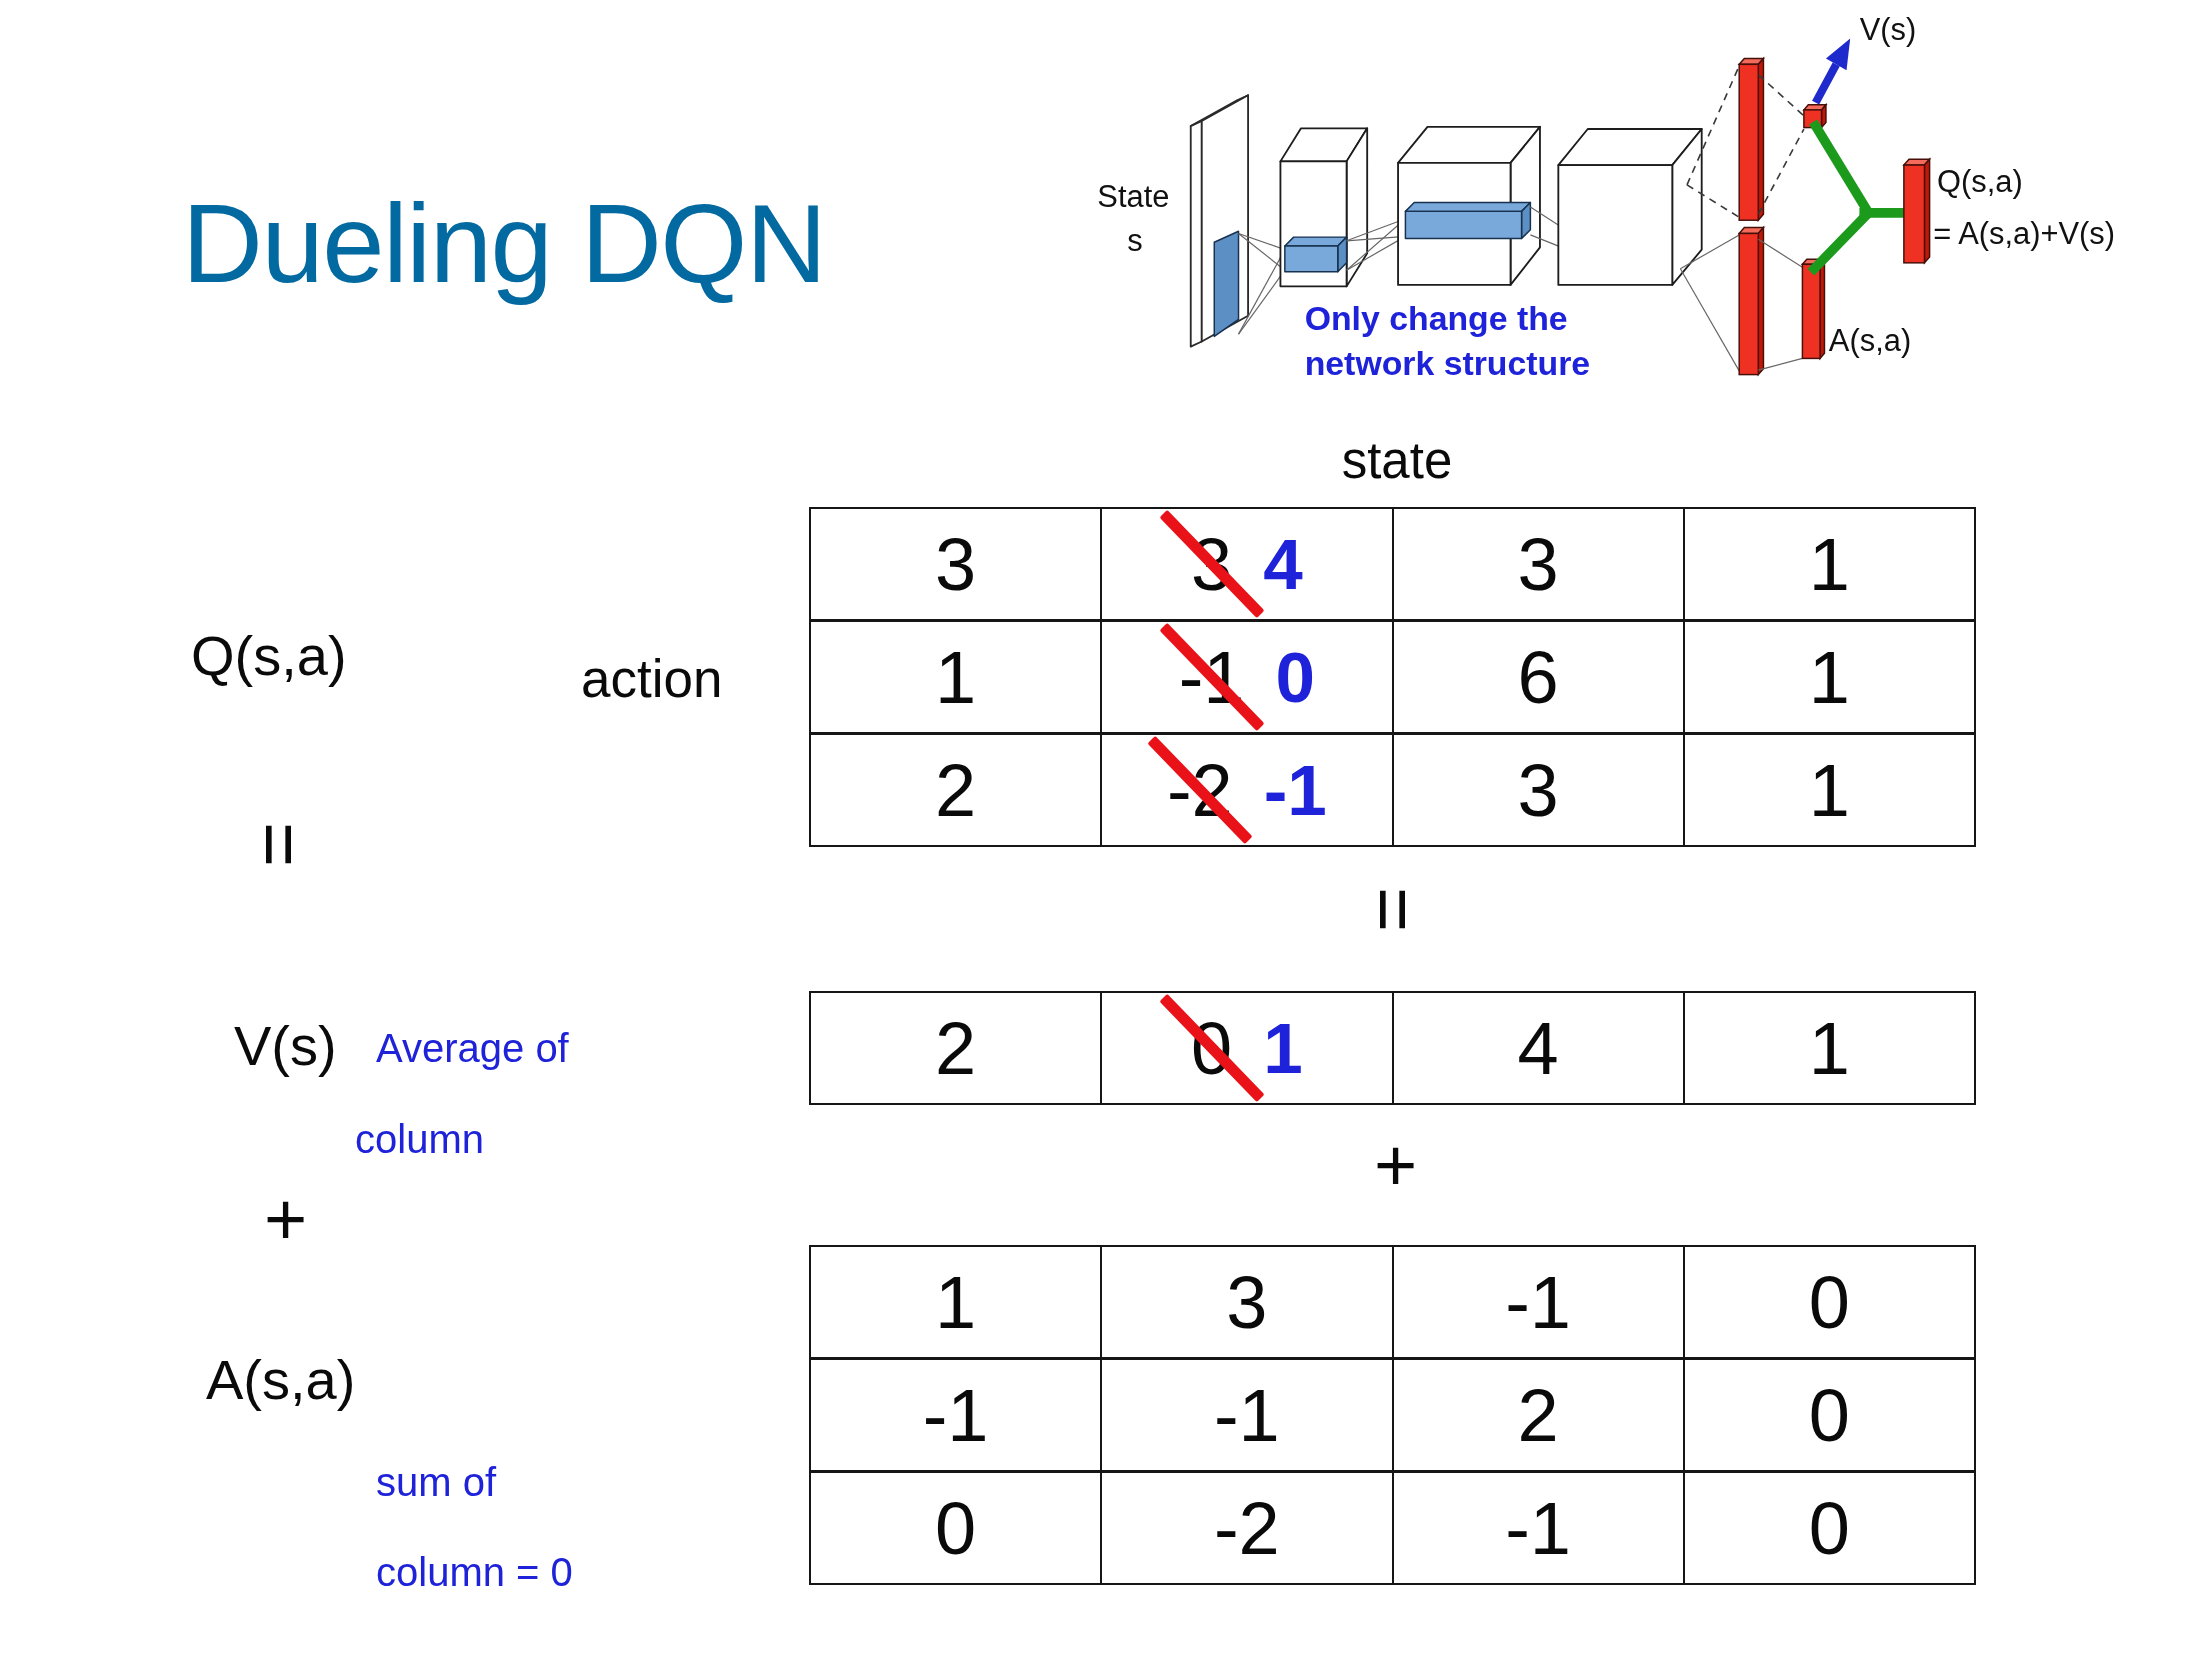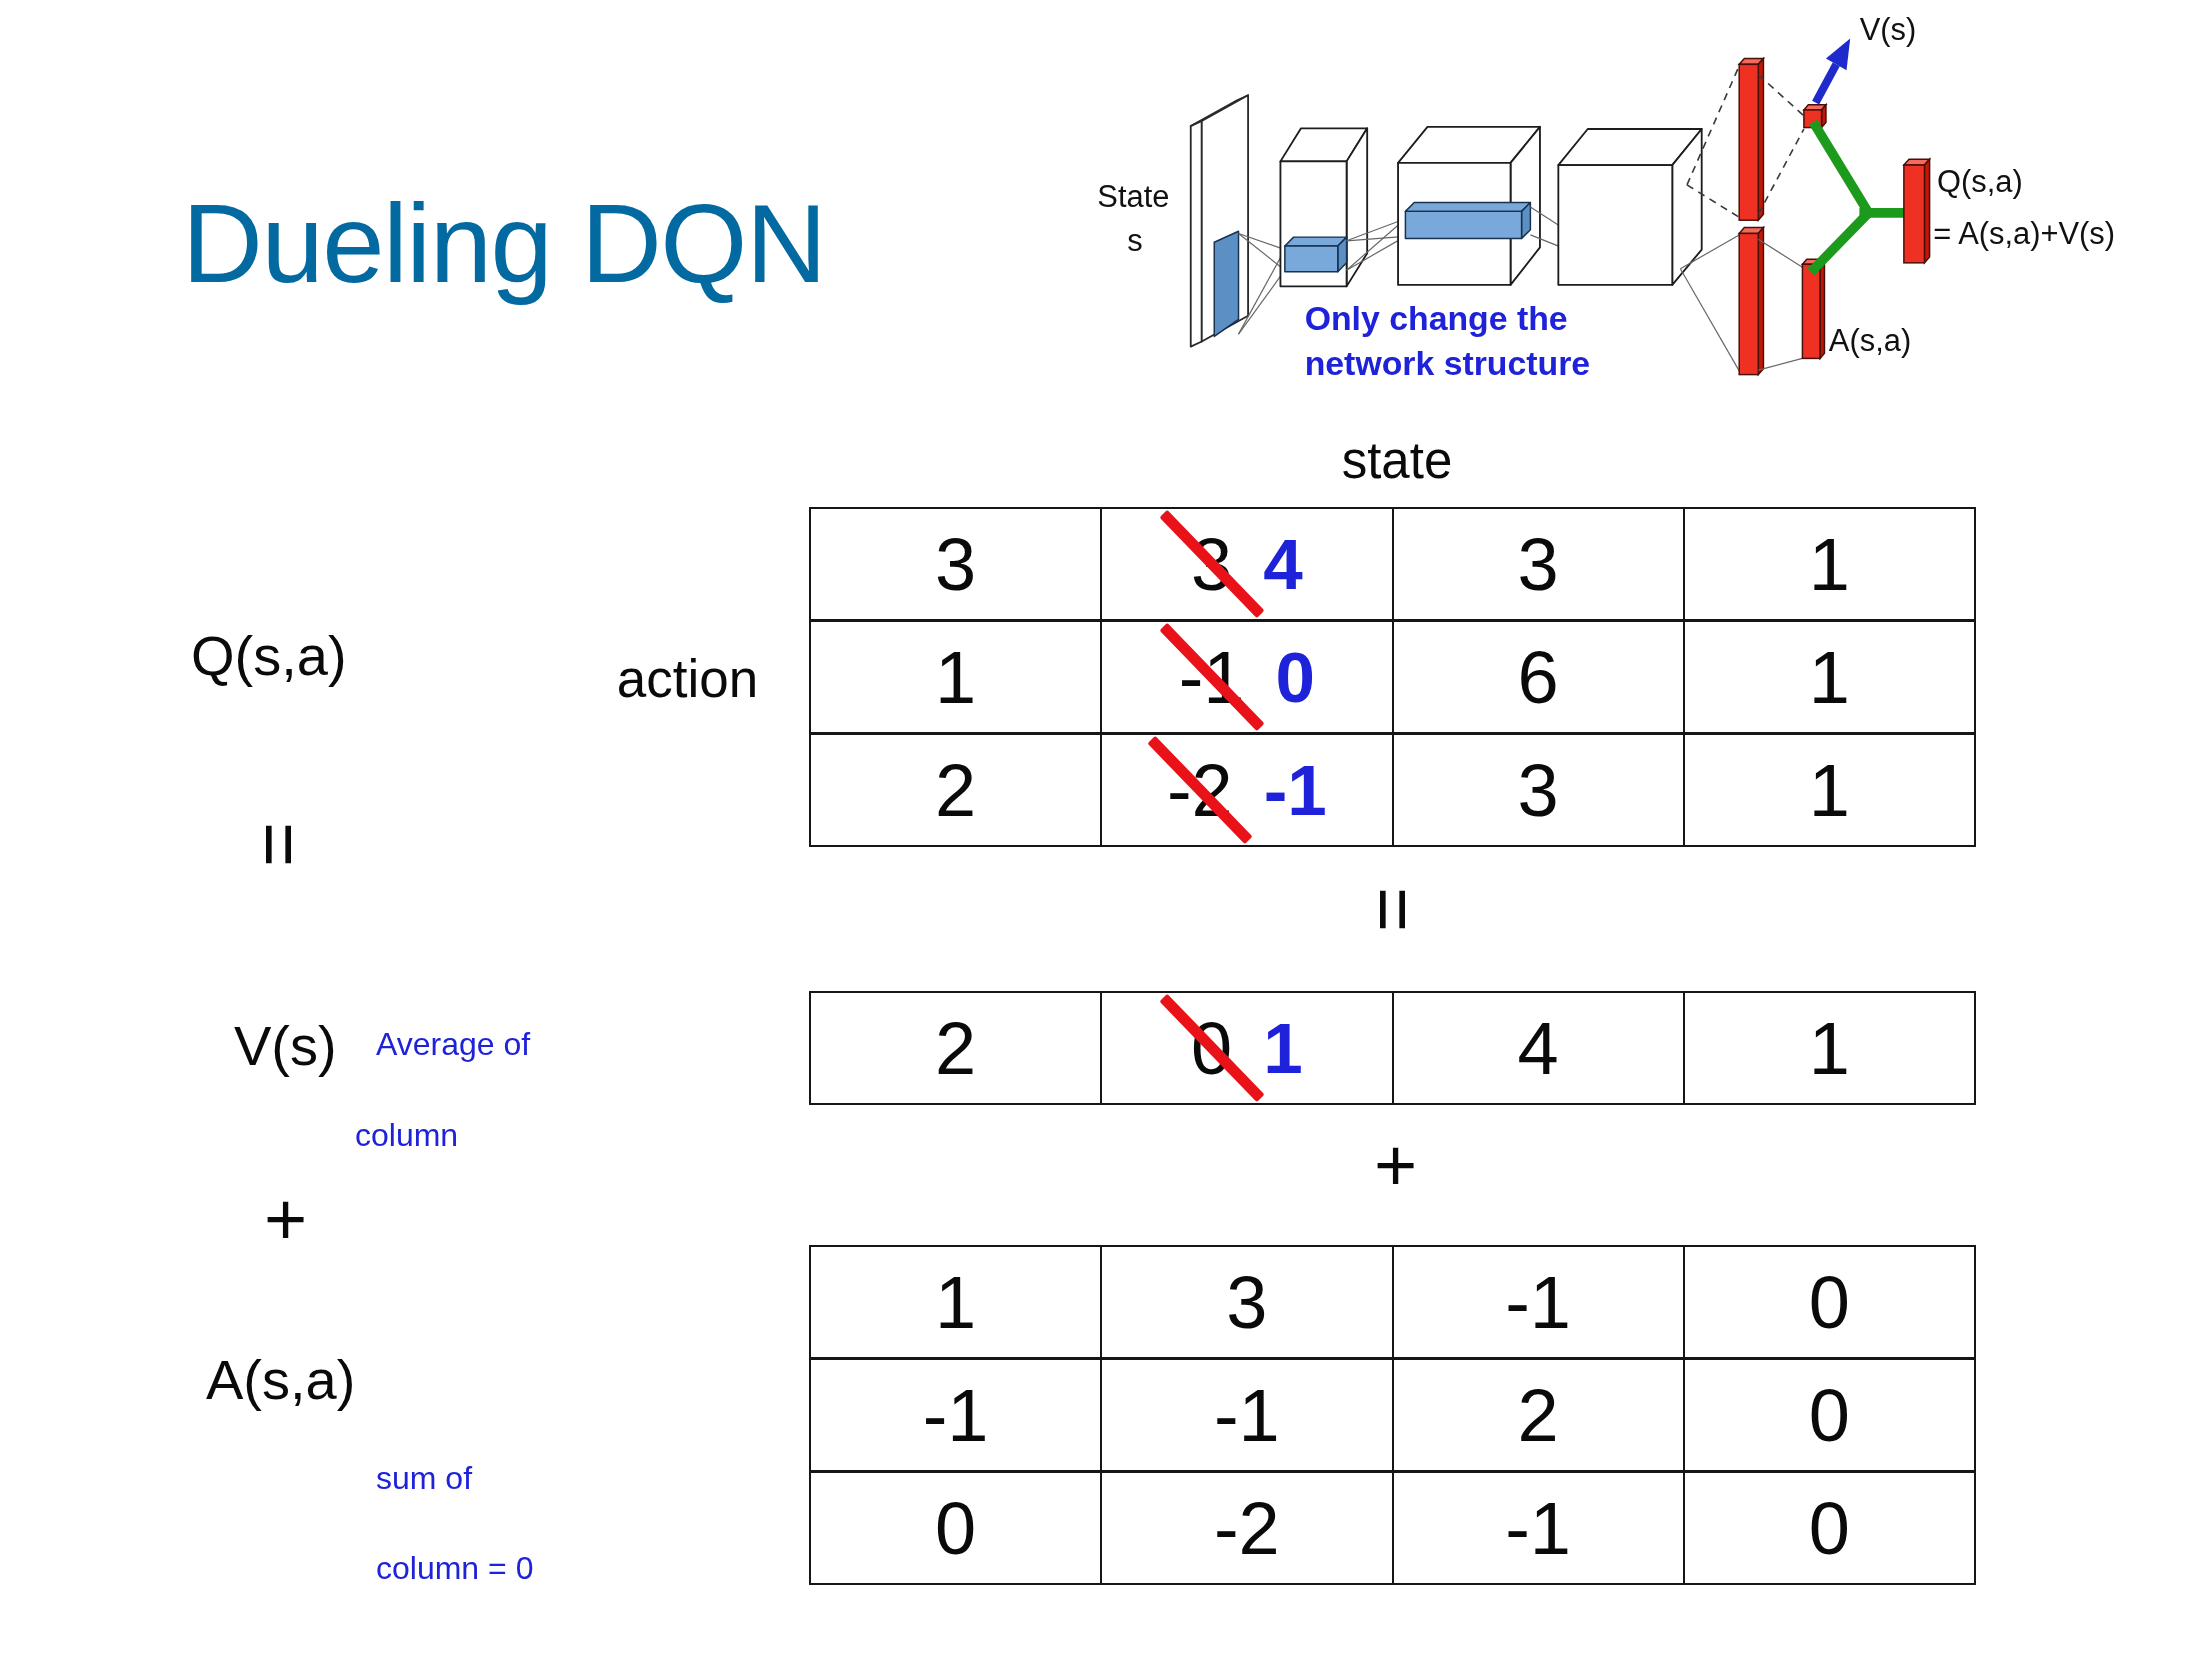--- a/index.html
+++ b/index.html
@@ -9,23 +9,23 @@
   }
   .abs { position:absolute; }
 
   .title {
     left:182px; top:185px; font-size:112px; font-weight:300;
     letter-spacing:-1.5px; color:#0369a1; white-space:nowrap; line-height:1.05;
   }
 
   .state-header { left:1250px; top:431px; width:294px; text-align:center; font-size:51px; }
   .side-label  { font-size:56px; white-space:nowrap; }
-  .action-label{ left:581px; top:648px; width:213px; text-align:center; font-size:53px; }
-
-  .blue-note { font-size:32px; color:var(--blue); white-space:nowrap; }
+  .action-label{ left:581px; top:648px; width:213px; text-align:left; font-size:53px; }
+
+  .blue-note { font-size:40px; color:var(--blue); white-space:nowrap; }
 
   .op-box { width:103px; height:88px; display:flex; align-items:center; justify-content:center; }
   .op     { font-size:74px; line-height:1; }
   .op.rot { transform:rotate(90deg); font-size:77px; }
 
   
   .mtable { left:809px; width:1167px; border:2.9px solid #161616; background:#fff; box-sizing:border-box; }
   .mrow   { display:flex; height:110px; border-bottom:3.7px solid #161616; }
   .mrow:last-child { border-bottom:none; }
   .cell {

